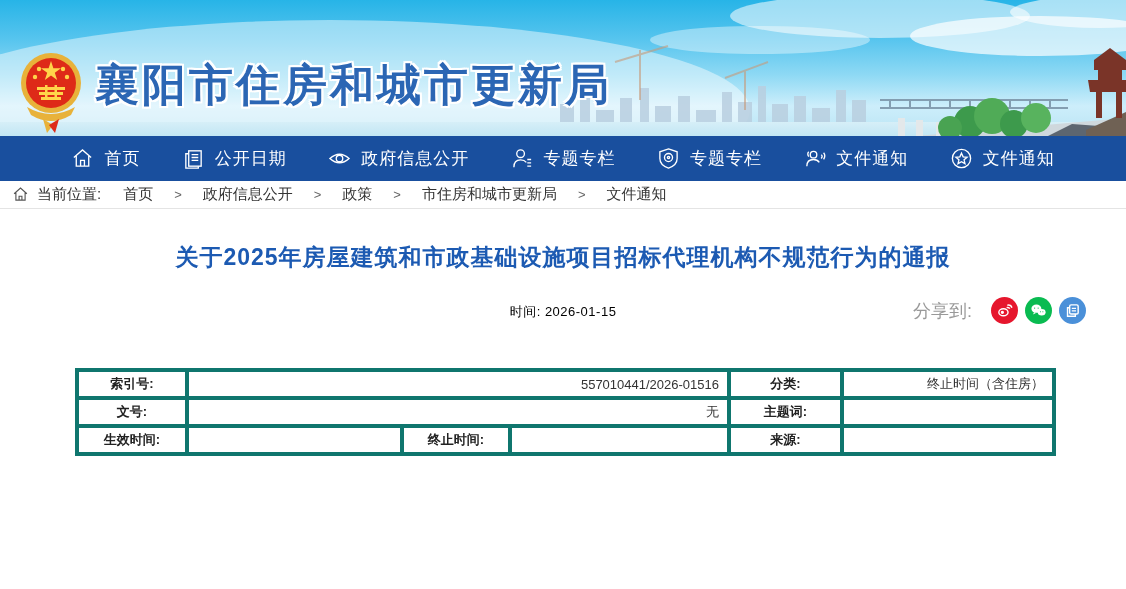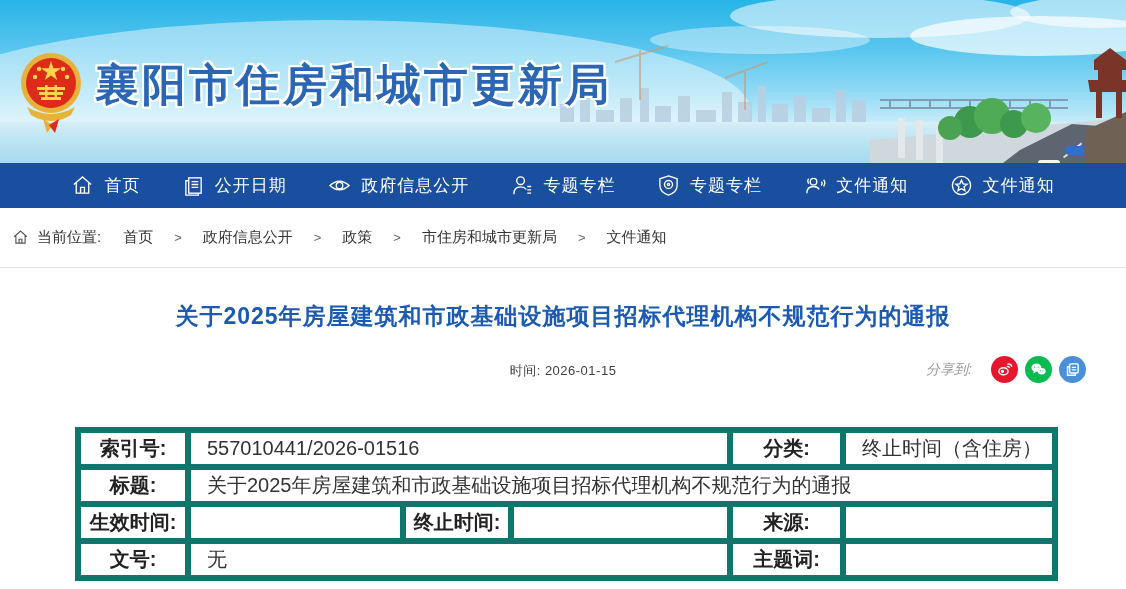--- a/index.html
+++ b/index.html
@@ -1,64 +1,64 @@
 <!DOCTYPE html>
 <html><head>
 <meta charset="utf-8">
 <style>
   * { margin:0; padding:0; box-sizing:border-box; }
   html,body { width:1126px; height:589px; background:#ffffff;
     font-family:"Liberation Sans","DejaVu Sans",sans-serif; overflow:hidden; }
 
   
-  .banner { position:relative; width:1126px; height:163px; overflow:hidden;
+  .banner { position:relative; width:1126px; height:136px; overflow:hidden;
     background:linear-gradient(180deg,#27b4e7 0%,#55c4ee 28%,#8ed9f4 55%,#cdeefb 78%,#b9e4f4 100%); }
   .banner-scene { position:absolute; left:0; top:0; }
   .emblem { position:absolute; left:19px; top:45px; width:64px; height:92px; }
   .site-title { position:absolute; left:95px; top:56px; font-size:44px; font-weight:bold;
     color:#2b66b4; letter-spacing:3px; white-space:nowrap;
     text-shadow:-2px -2px 0 #fff, 2px -2px 0 #fff, -2px 2px 0 #fff, 2px 2px 0 #fff,
                 0 -2px 0 #fff, 0 2px 0 #fff, -2px 0 0 #fff, 2px 0 0 #fff; }
 
   
   .nav { width:1126px; height:45px; background:#194f9e; display:flex; align-items:center;
     justify-content:space-evenly; padding:0 30px; }
   .nav-item { display:flex; align-items:center; gap:10px; color:#ffffff; font-size:17px;
     letter-spacing:1px; cursor:pointer; white-space:nowrap; }
   .nav-item svg { width:23px; height:23px; stroke:#fff; fill:none; stroke-width:1.4; }
 
   
-  .breadcrumb { width:1126px; height:60px; background:#ffffff; display:flex; align-items:center;
+  .breadcrumb { width:1126px; height:28px; background:#ffffff; display:flex; align-items:center;
     padding:0 12px; font-size:15px; color:#333; border-bottom:1px solid #e4e4e4; gap:0; }
   .breadcrumb .crumb-home { width:17px; height:17px; stroke:#555; fill:none; stroke-width:1.6; margin-right:8px; }
   .crumb-label { color:#333; margin-right:22px; }
   .crumb-link { color:#333; cursor:pointer; }
   .crumb-sep { color:#666; margin:0 21px; font-size:13px; }
 
   
   .article-title { margin-top:33px; text-align:center; font-size:23px; font-weight:bold;
     color:#1c5ab2; letter-spacing:1px; }
   .meta-row { position:relative; margin-top:24px; height:30px; }
   .meta-time { position:absolute; left:0; right:0; text-align:center; top:6px;
-    font-size:13px; color:#404040; letter-spacing:0.5px; }
+    font-size:13px; color:#000000; letter-spacing:0.5px; }
   .share-box { position:absolute; right:40px; top:0; display:flex; align-items:center; gap:7px; }
-  .share-label { font-size:14px; color:#999; margin-right:12px;font-style:italic; }
+  .share-label { font-size:18px; color:#999; margin-right:12px; }
   .share-icon { width:27px; height:27px; border-radius:50%; display:flex; align-items:center;
     justify-content:center; cursor:pointer; }
   .share-icon svg { width:17px; height:17px; }
   .share-weibo { background:#e6162d; }
   .share-wechat { background:#09bb51; }
   .share-copy { background:#4a90d9; }
 
   
   .info-table { margin:41px 0 0 75px; border-collapse:collapse; table-layout:fixed; width:977px; }
-  .info-table td { border:6px solid #0f766e; height:28px; font-size:20px; color:#333;
+  .info-table td { border:4px solid #0f766e; height:28px; font-size:13px; color:#333;
     padding:2px 8px; overflow:hidden; white-space:nowrap; }
   .info-table td.lbl { font-weight:bold; text-align:center; color:#222; padding:2px 2px; }
-  .info-table td.val { text-align:left; padding-left:16px;margin-top:20px; }
+  .info-table td.val { text-align:right; padding-left:16px;margin-top:20px; }
 </style>
 </head>
 <body>
 
 <div class="banner">
   <svg class="banner-scene" width="1126" height="176" viewBox="0 0 1126 176">
 
     <ellipse cx="880" cy="16" rx="150" ry="22" fill="#ffffff" opacity="0.55"></ellipse>
     <ellipse cx="1040" cy="36" rx="130" ry="20" fill="#ffffff" opacity="0.7"></ellipse>
     <ellipse cx="760" cy="40" rx="110" ry="14" fill="#ffffff" opacity="0.4"></ellipse>
@@ -287,32 +287,28 @@
         <col style="width:212px">
     </colgroup>
     <tbody>
         <tr>
       <td class="lbl">索引号:</td>
       <td class="val" colspan="3">557010441/2026-01516</td>
       <td class="lbl">分类:</td>
       <td class="val">终止时间（含住房）</td>
     </tr>
     <tr>
-      <td class="lbl">标题:</td>
-      <td class="val" colspan="5">关于2025年房屋建筑和市政基础设施项目招标代理机构不规范行为的通报</td>
+      <td class="lbl">文号:</td>
+      <td class="val" colspan="3">无</td>
+      <td class="lbl">主题词:</td>
+      <td class="val"></td>
     </tr>
     <tr>
       <td class="lbl">生效时间:</td>
       <td class="val"></td>
       <td class="lbl">终止时间:</td>
       <td class="val"></td>
       <td class="lbl">来源:</td>
       <td class="val"></td>
     </tr>
-    <tr>
-      <td class="lbl">文号:</td>
-      <td class="val" colspan="3">无</td>
-      <td class="lbl">主题词:</td>
-      <td class="val"></td>
-    </tr>
   </tbody>
     </table>
 </div>
 
 </body></html>

